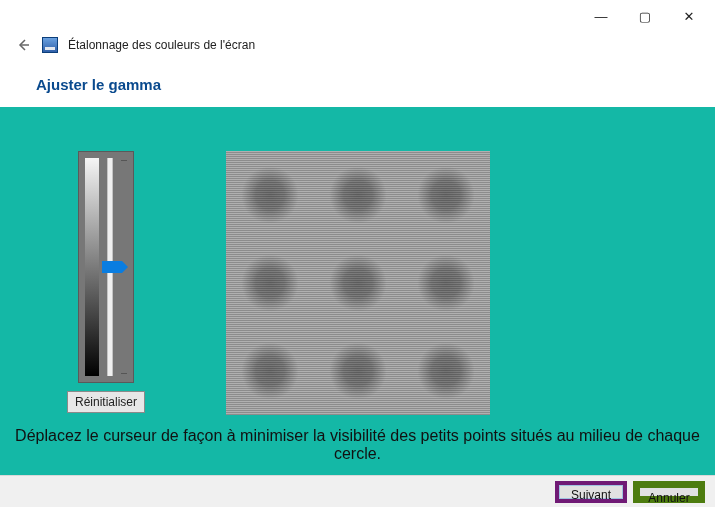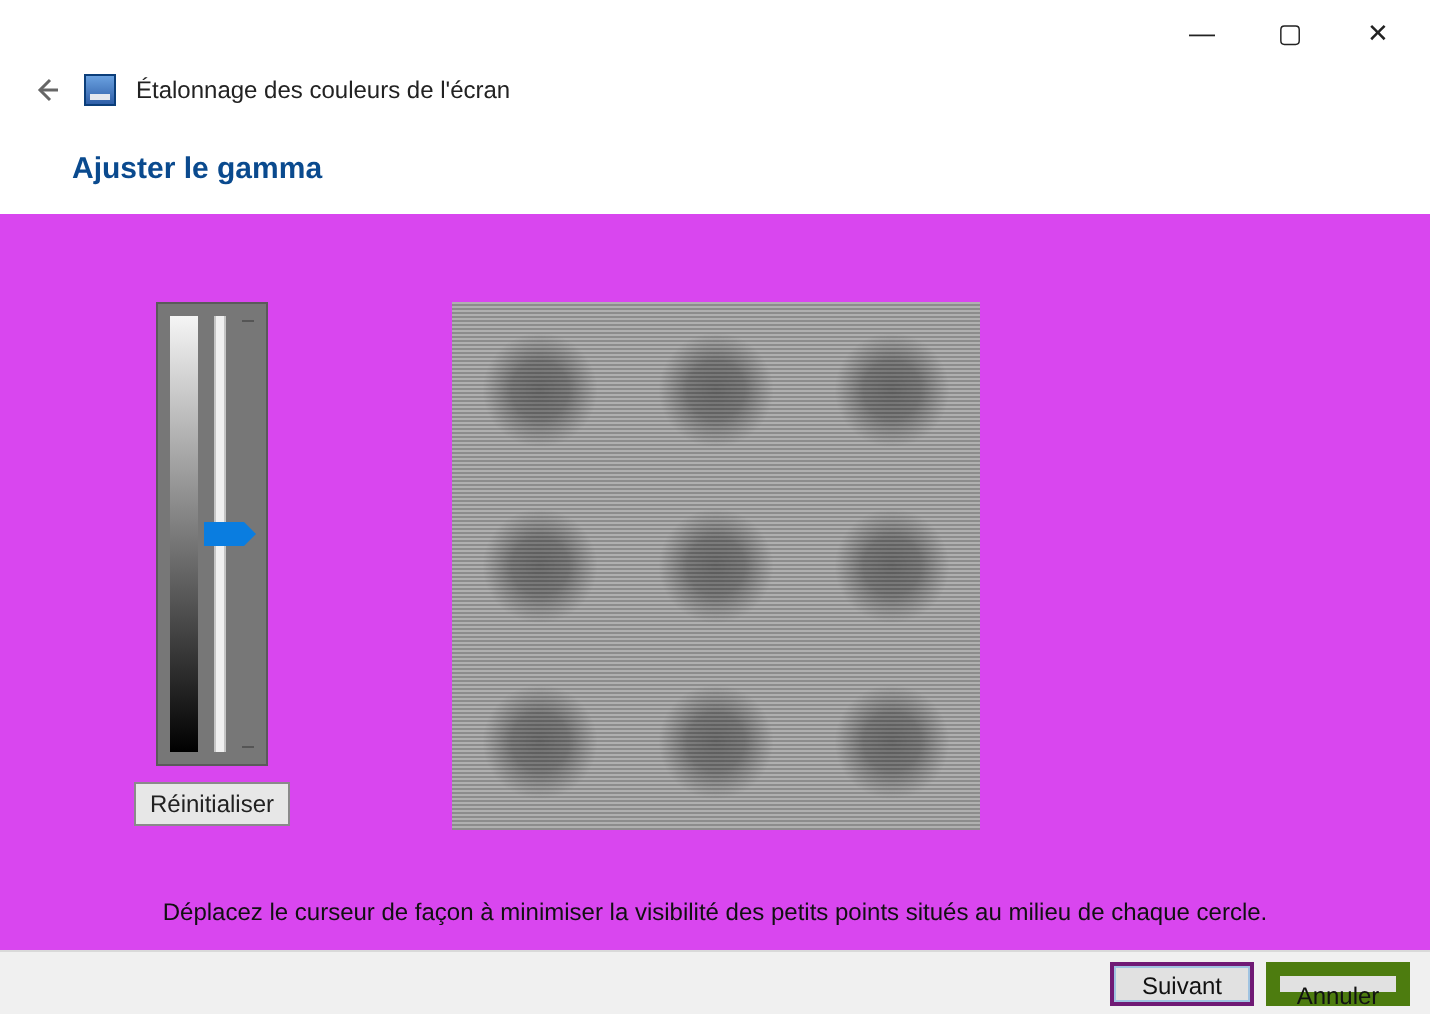--- a/index.html
+++ b/index.html
@@ -58,21 +58,21 @@
     font-size: 12px;
     color: #222;
   }
   .page-heading {
     color: #0a4a8e;
     font-size: 15px;
     font-weight: 700;
     padding: 18px 0 14px 36px;
   }
   .content-area {
-    background: #d946ef;
+    background: #14b8a6;
     width: 100%;
     height: 368px;
     position: relative;
   }
   .slider-box {
     position: absolute;
     left: 78px;
     top: 44px;
     width: 56px;
     height: 232px;
@@ -145,21 +145,21 @@
     border-radius: 50%;
     background: radial-gradient(circle,#5b5b5b 0%,#7a7a7a 35%,rgba(160,160,160,0) 70%);
     mix-blend-mode: multiply;
     opacity: .55;
   }
   .instruction {
     position: absolute;
     left: 0; right: 0;
     bottom: 12px;
     text-align: center;
-    font-size: 12px;
+    font-size: 16px;
     color: #111;
   }
   .footer {
     height: 32px;
     border-top: 1px solid #d9d9d9;
     background: #f0f0f0;
     display: flex;
     justify-content: flex-end;
     align-items: center;
     gap: 6px;
@@ -169,21 +169,21 @@
     min-width: 72px;
     height: 22px;
     background: #e1e1e1;
     border: 7px solid #4d7c0f;
     font-size: 12px;
     color: #111;
     text-align:center;
     line-height:20px;
   }
   .footer .btn.primary {
-    border: 2px solid #701a75;
+    border: 4px solid #701a75;
     box-shadow: inset 0 0 0 1px rgba(10,125,224,.3);
   }
 </style>
 </head>
 <body>
 
 <div class="titlebar">
   <div class="wbtn">
       <span>—</span>
     </div>

